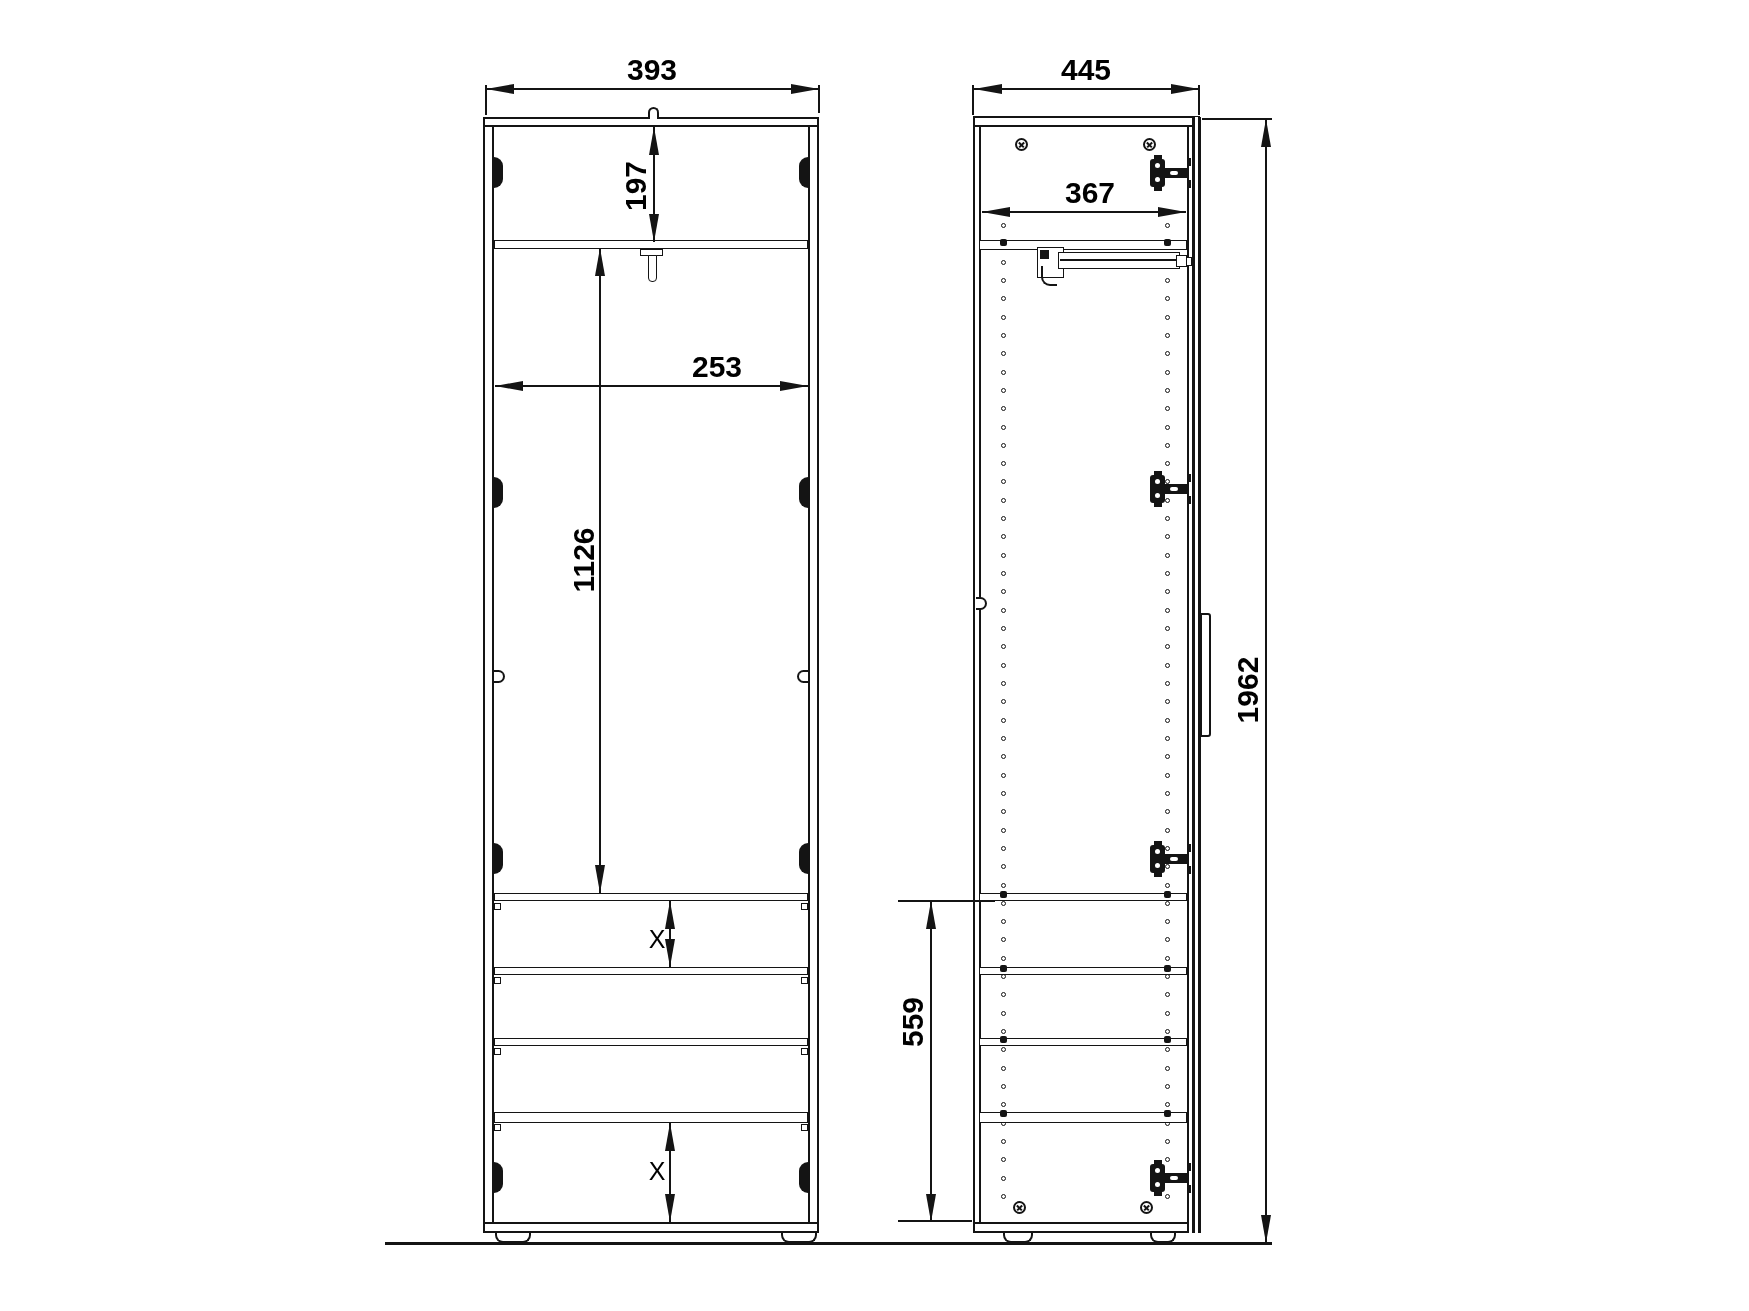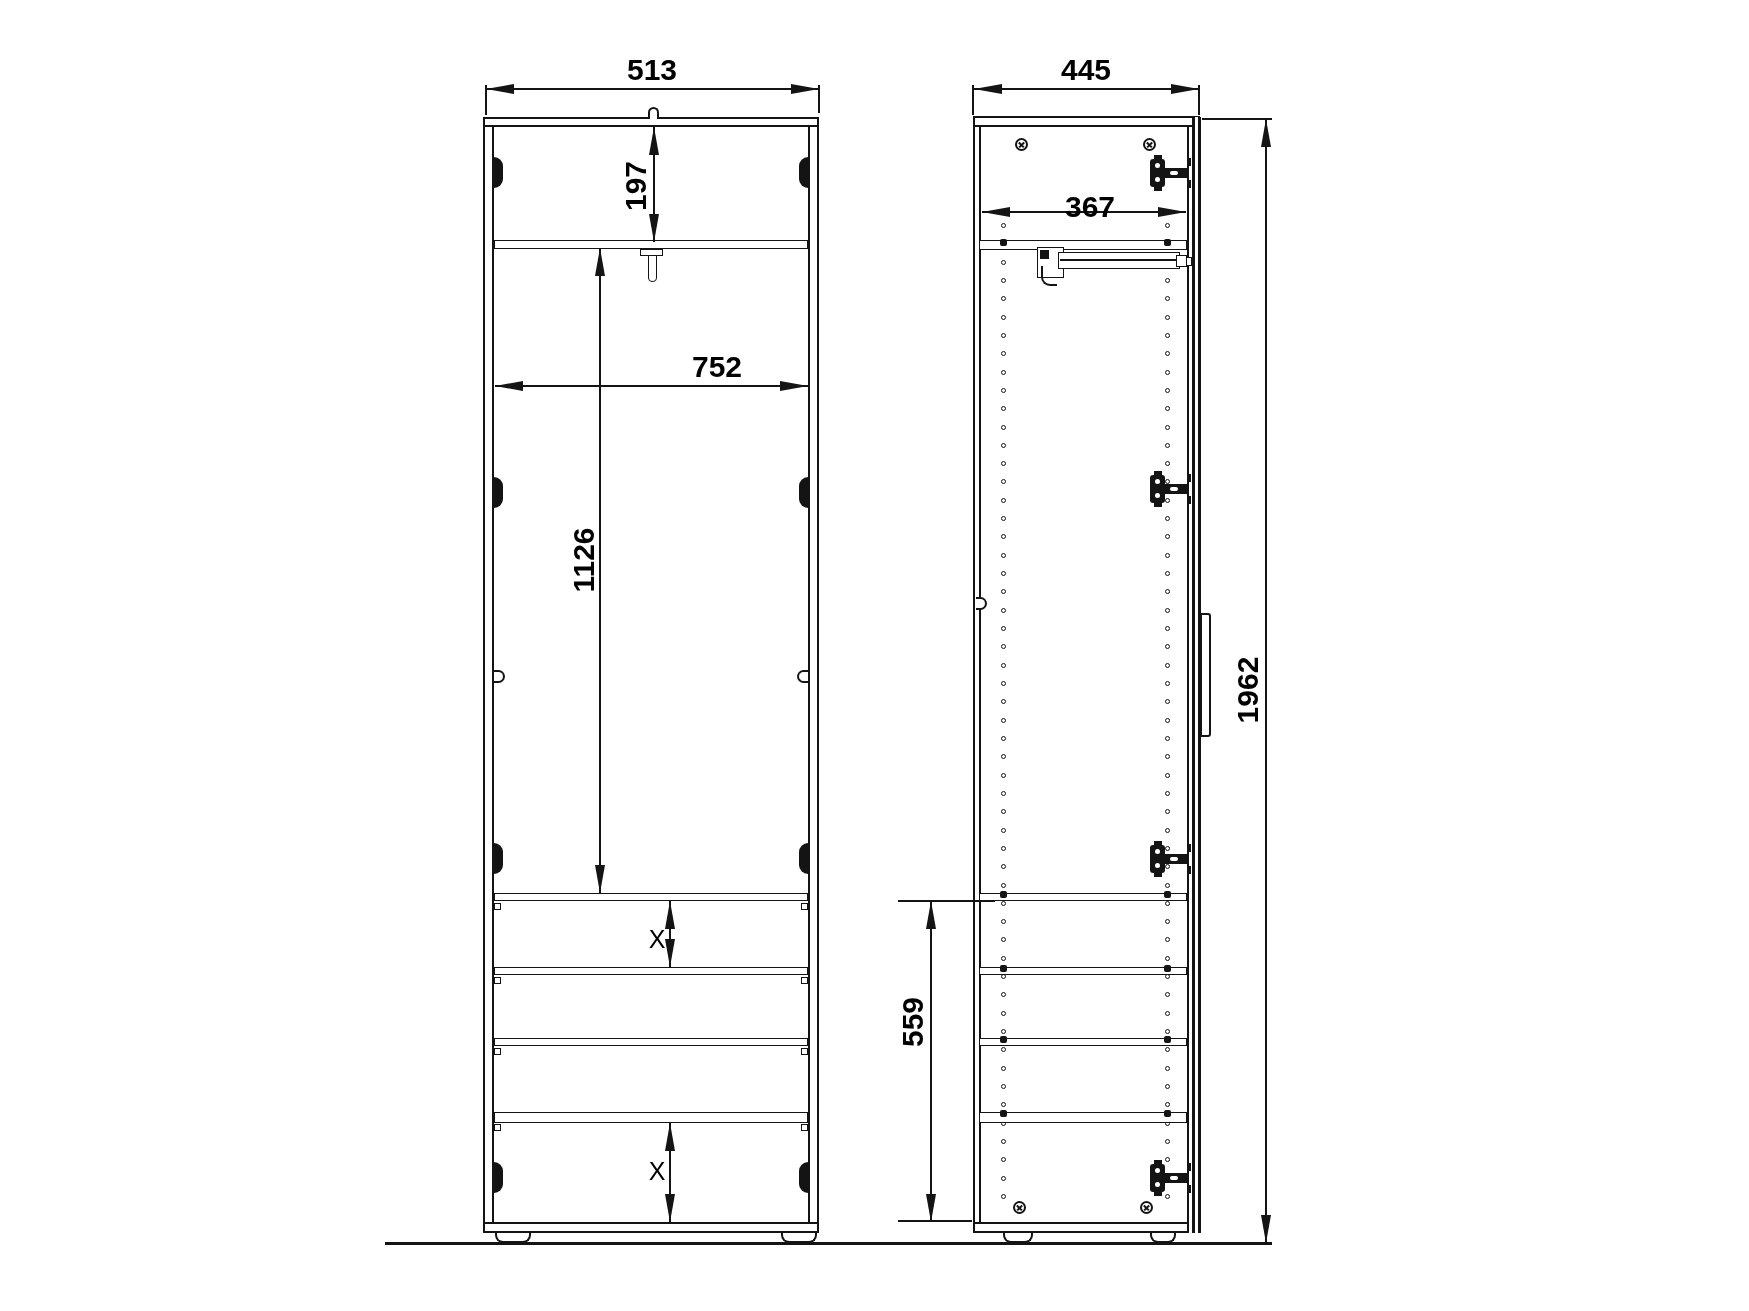--- a/index.html
+++ b/index.html
@@ -85,31 +85,31 @@
     <div class="clip" style="left:801px;top:903px"></div>
     <div class="clip" style="left:801px;top:977px"></div>
     <div class="clip" style="left:801px;top:1048px"></div>
     <div class="clip" style="left:801px;top:1124px"></div>
 
     <div class="vl" style="left:485px;top:85px;height:30px"></div>
     <div class="vl" style="left:818px;top:85px;height:28px"></div>
     <div class="hl" style="left:486px;top:88px;width:333px"></div>
     <div class="ar l" style="left:486px;top:84px"></div>
     <div class="ar r" style="left:791px;top:84px"></div>
-    <div class="dim" style="left:592px;top:55px">513</div>
+    <div class="dim" style="left:592px;top:55px">393</div>
 
     <div class="vl" style="left:653px;top:127px;height:115px"></div>
     <div class="ar u" style="left:649px;top:127px"></div>
     <div class="ar d" style="left:649px;top:214px"></div>
     <div class="dim rot" style="left:576px;top:171px">197</div>
 
     <div class="hl" style="left:495px;top:385px;width:313px"></div>
     <div class="ar l" style="left:495px;top:381px"></div>
     <div class="ar r" style="left:780px;top:381px"></div>
-    <div class="dim" style="left:657px;top:352px">752</div>
+    <div class="dim" style="left:657px;top:352px">253</div>
 
     <div class="vl" style="left:599px;top:248px;height:645px"></div>
     <div class="ar u" style="left:595px;top:248px"></div>
     <div class="ar d" style="left:595px;top:865px"></div>
     <div class="dim rot" style="left:524px;top:545px">1126</div>
 
     <div class="vl" style="left:669px;top:901px;height:66px"></div>
     <div class="ar u" style="left:665px;top:901px"></div>
     <div class="ar d" style="left:665px;top:939px"></div>
     <div class="dim x" style="left:637px;top:924px">X</div>
@@ -320,21 +320,21 @@
     <div class="vl" style="left:972px;top:85px;height:30px"></div>
     <div class="vl" style="left:1198px;top:85px;height:30px"></div>
     <div class="hl" style="left:974px;top:88px;width:226px"></div>
     <div class="ar l" style="left:974px;top:84px"></div>
     <div class="ar r" style="left:1171px;top:84px"></div>
     <div class="dim" style="left:1026px;top:55px">445</div>
 
     <div class="hl" style="left:982px;top:211px;width:204px"></div>
     <div class="ar l" style="left:982px;top:207px"></div>
     <div class="ar r" style="left:1158px;top:207px"></div>
-    <div class="dim" style="left:1030px;top:192px">367</div>
+    <div class="dim" style="left:1030px;top:178px">367</div>
 
     <div class="hl" style="left:898px;top:900px;width:97px"></div>
     <div class="hl" style="left:898px;top:1220px;width:74px"></div>
     <div class="vl" style="left:930px;top:901px;height:321px"></div>
     <div class="ar u" style="left:926px;top:901px"></div>
     <div class="ar d" style="left:926px;top:1194px"></div>
     <div class="dim rot" style="left:853px;top:1007px">559</div>
 
     <div class="hl" style="left:1202px;top:118px;width:70px"></div>
     <div class="vl" style="left:1265px;top:119px;height:1124px"></div>

